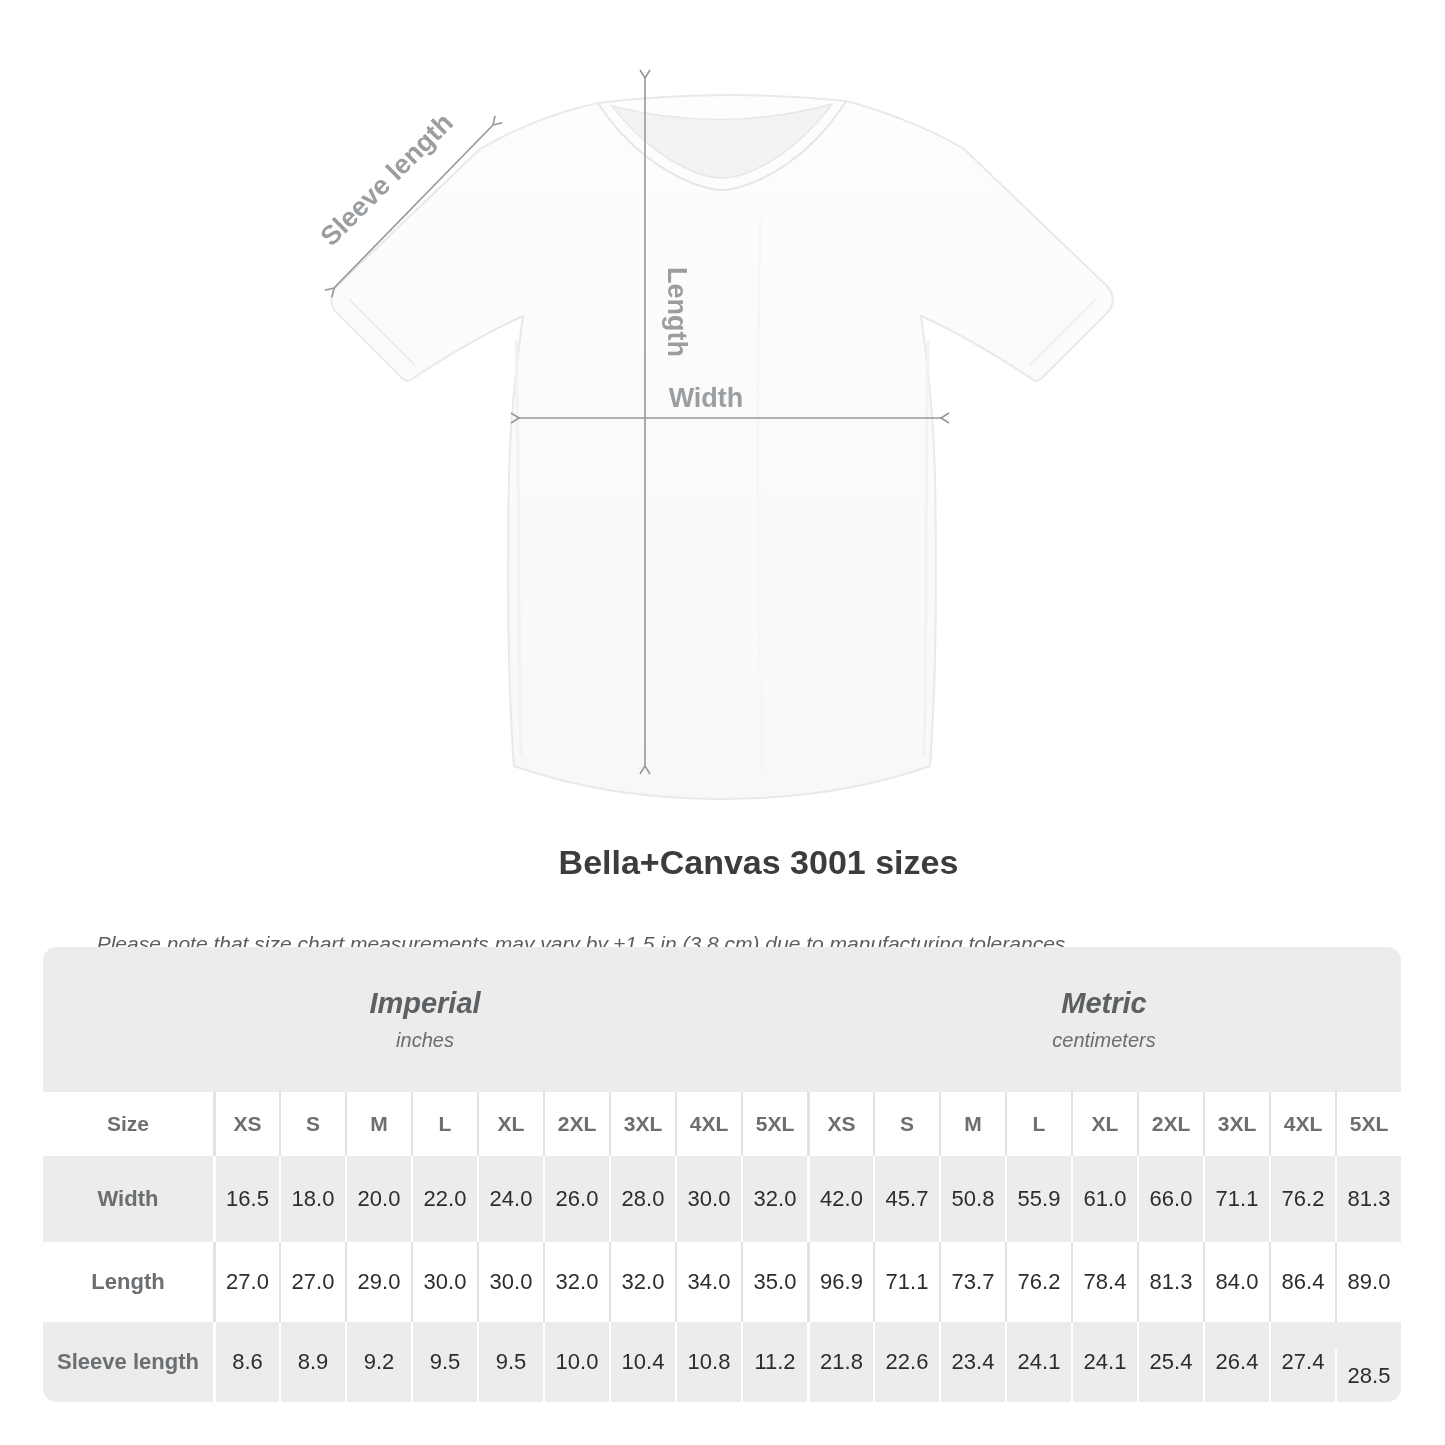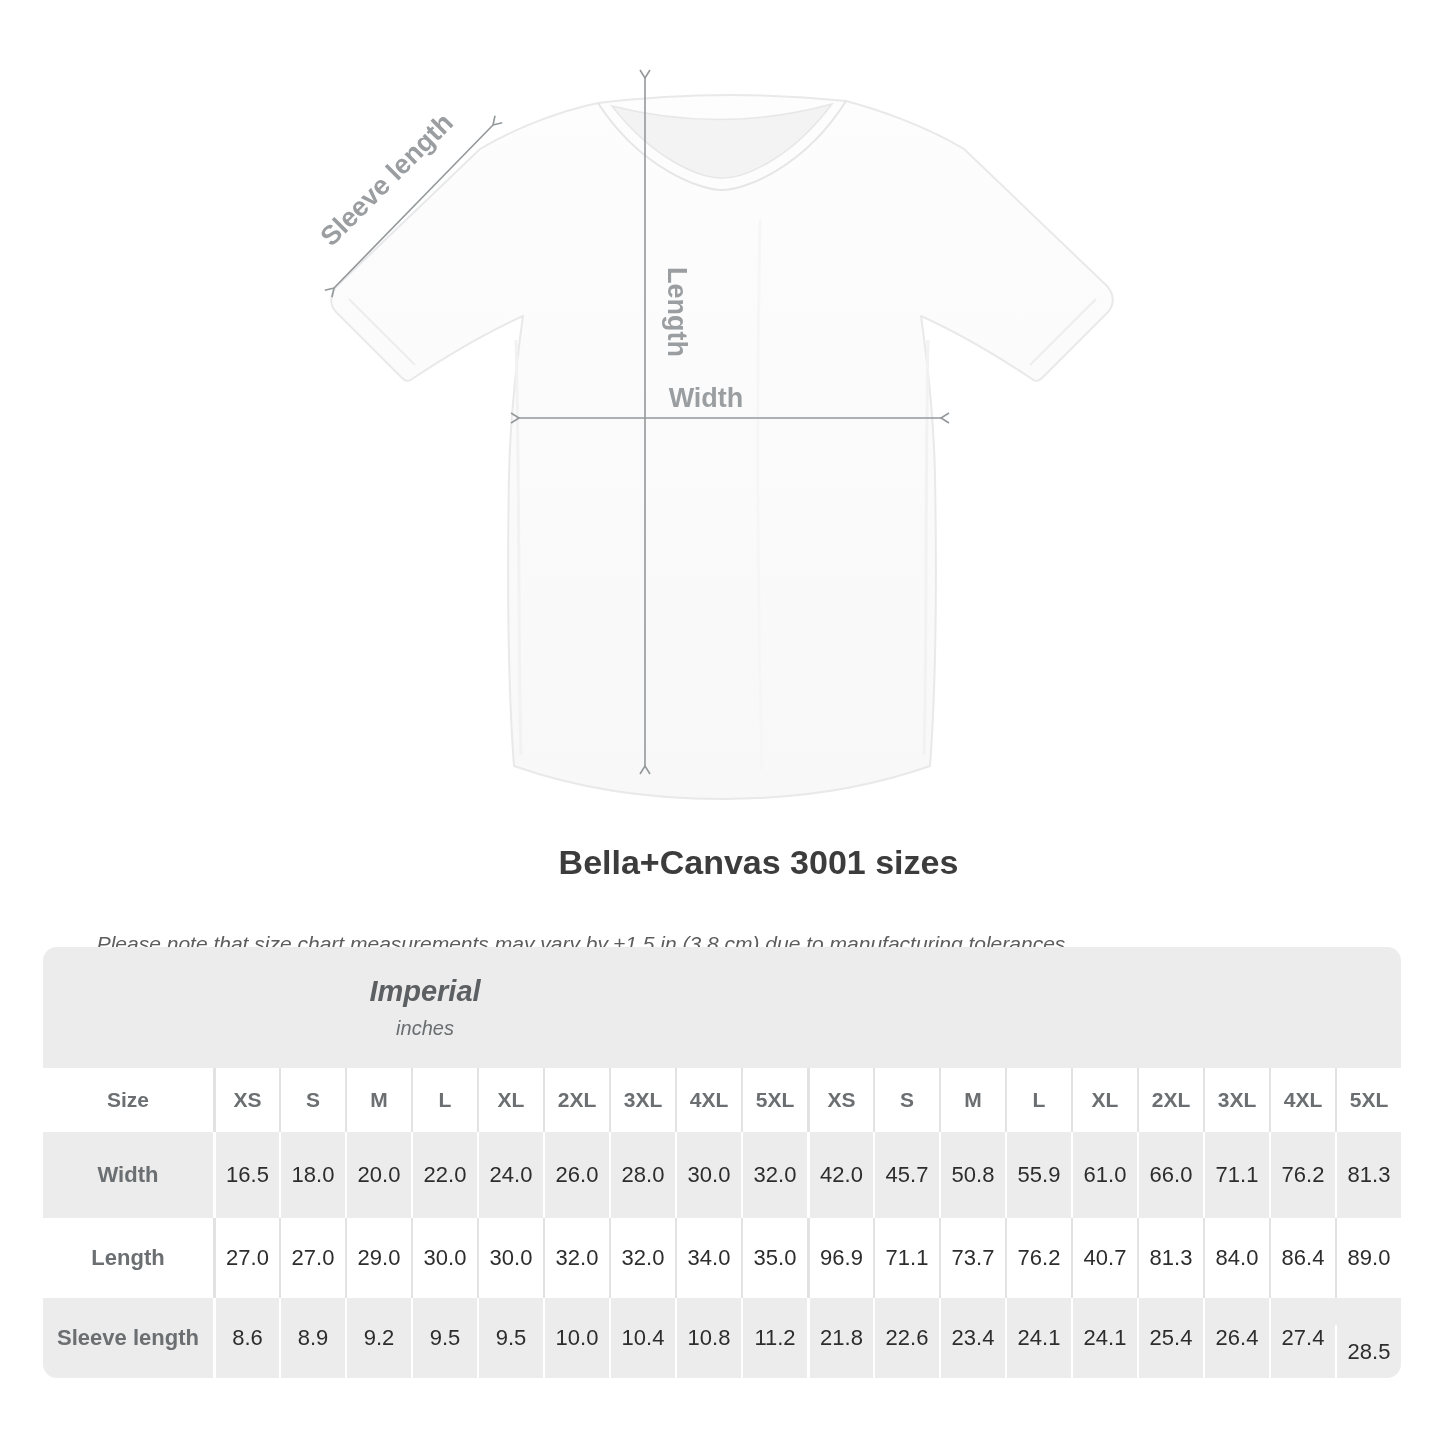--- a/index.html
+++ b/index.html
@@ -17,21 +17,21 @@
     font-size:34px;font-weight:bold;color:#3c3c3c;margin-left:36px;
   }
   .page-subtitle{
     position:absolute;left:0;top:932px;width:1162px;text-align:center;
     font-size:21px;font-style:italic;color:#5d5d5d;
   }
   
   .size-table{position:absolute;left:43px;top:947px;width:1358px;font-size:22px;}
   .band{
     display:grid;grid-template-columns:170px repeat(18,1fr);
-    background:#ececec;border-radius:14px 14px 0 0;height:121px;
+    background:#ececec;border-radius:14px 14px 0 0;height:145px;
   }
   .band-cell{display:flex;flex-direction:column;align-items:center;justify-content:center;gap:9px;}
   .band-cell.imperial{grid-column:1 / 11;}
   .band-cell.metric{grid-column:11 / 20;}
   .band-title{font-size:29px;font-weight:bold;font-style:italic;color:#5c6063;}
   .band-unit{font-size:20px;font-style:italic;color:#6a6e70;}
   .trow{display:grid;grid-template-columns:170px repeat(18,1fr);align-items:stretch;}
   #table-body .trow:nth-child(1){height:64px;}
   #table-body .trow:nth-child(2){height:86px;}
   #table-body .trow:nth-child(3){height:80px;}
@@ -115,20 +115,24 @@
   </div>
 
   <div class="page-title">Bella+Canvas 3001 sizes</div>
   <div class="page-subtitle">Please note that size chart measurements may vary by ±1.5 in (3.8 cm) due to manufacturing tolerances</div>
 
   <div class="size-table">
     <div class="band">
       <div class="band-cell imperial">
         <div class="band-title">Imperial</div>
         <div class="band-unit">inches</div>
+      </div>
+      <div class="band-cell metric">
+        <div class="band-title">Metric</div>
+        <div class="band-unit">centimeters</div>
       </div>
     </div>
     <div id="table-body">
         <div class="trow white szrow">
           <div class="cell lab">Size</div>
           <div class="cell d sec">XS</div>
           <div class="cell d">S</div>
           <div class="cell d">M</div>
           <div class="cell d">L</div>
           <div class="cell d">XL</div>
@@ -175,21 +179,21 @@
           <div class="cell d">30.0</div>
           <div class="cell d">30.0</div>
           <div class="cell d">32.0</div>
           <div class="cell d">32.0</div>
           <div class="cell d">34.0</div>
           <div class="cell d">35.0</div>
           <div class="cell d sec">96.9</div>
           <div class="cell d">71.1</div>
           <div class="cell d">73.7</div>
           <div class="cell d">76.2</div>
-          <div class="cell d">40.7</div>
+          <div class="cell d">78.4</div>
           <div class="cell d">81.3</div>
           <div class="cell d">84.0</div>
           <div class="cell d">86.4</div>
           <div class="cell d">89.0</div>
         </div>
         <div class="trow gray last">
           <div class="cell lab">Sleeve length</div>
           <div class="cell d sec">8.6</div>
           <div class="cell d">8.9</div>
           <div class="cell d">9.2</div>

